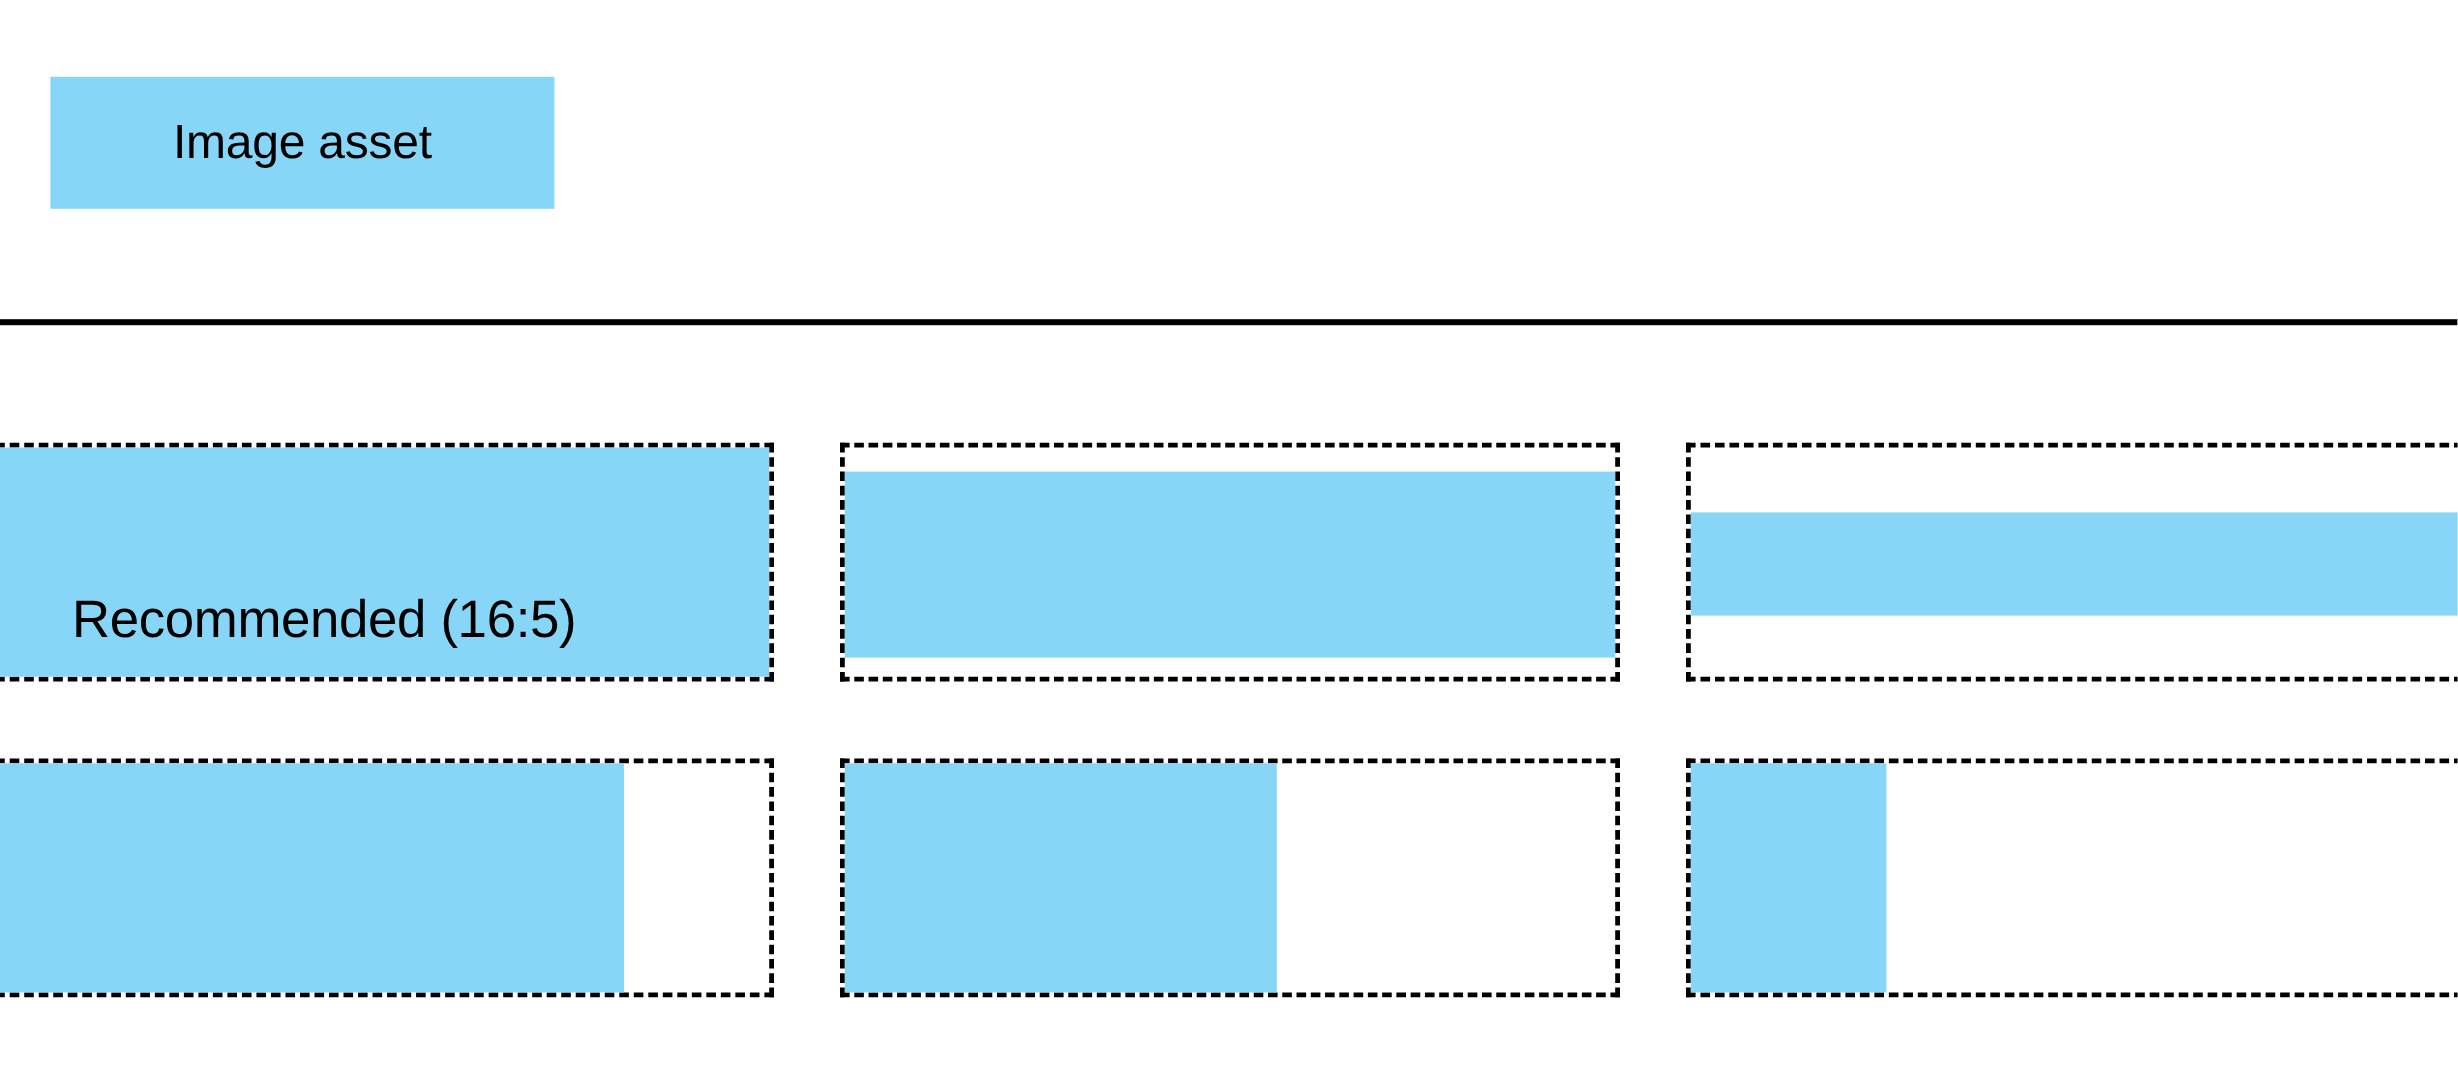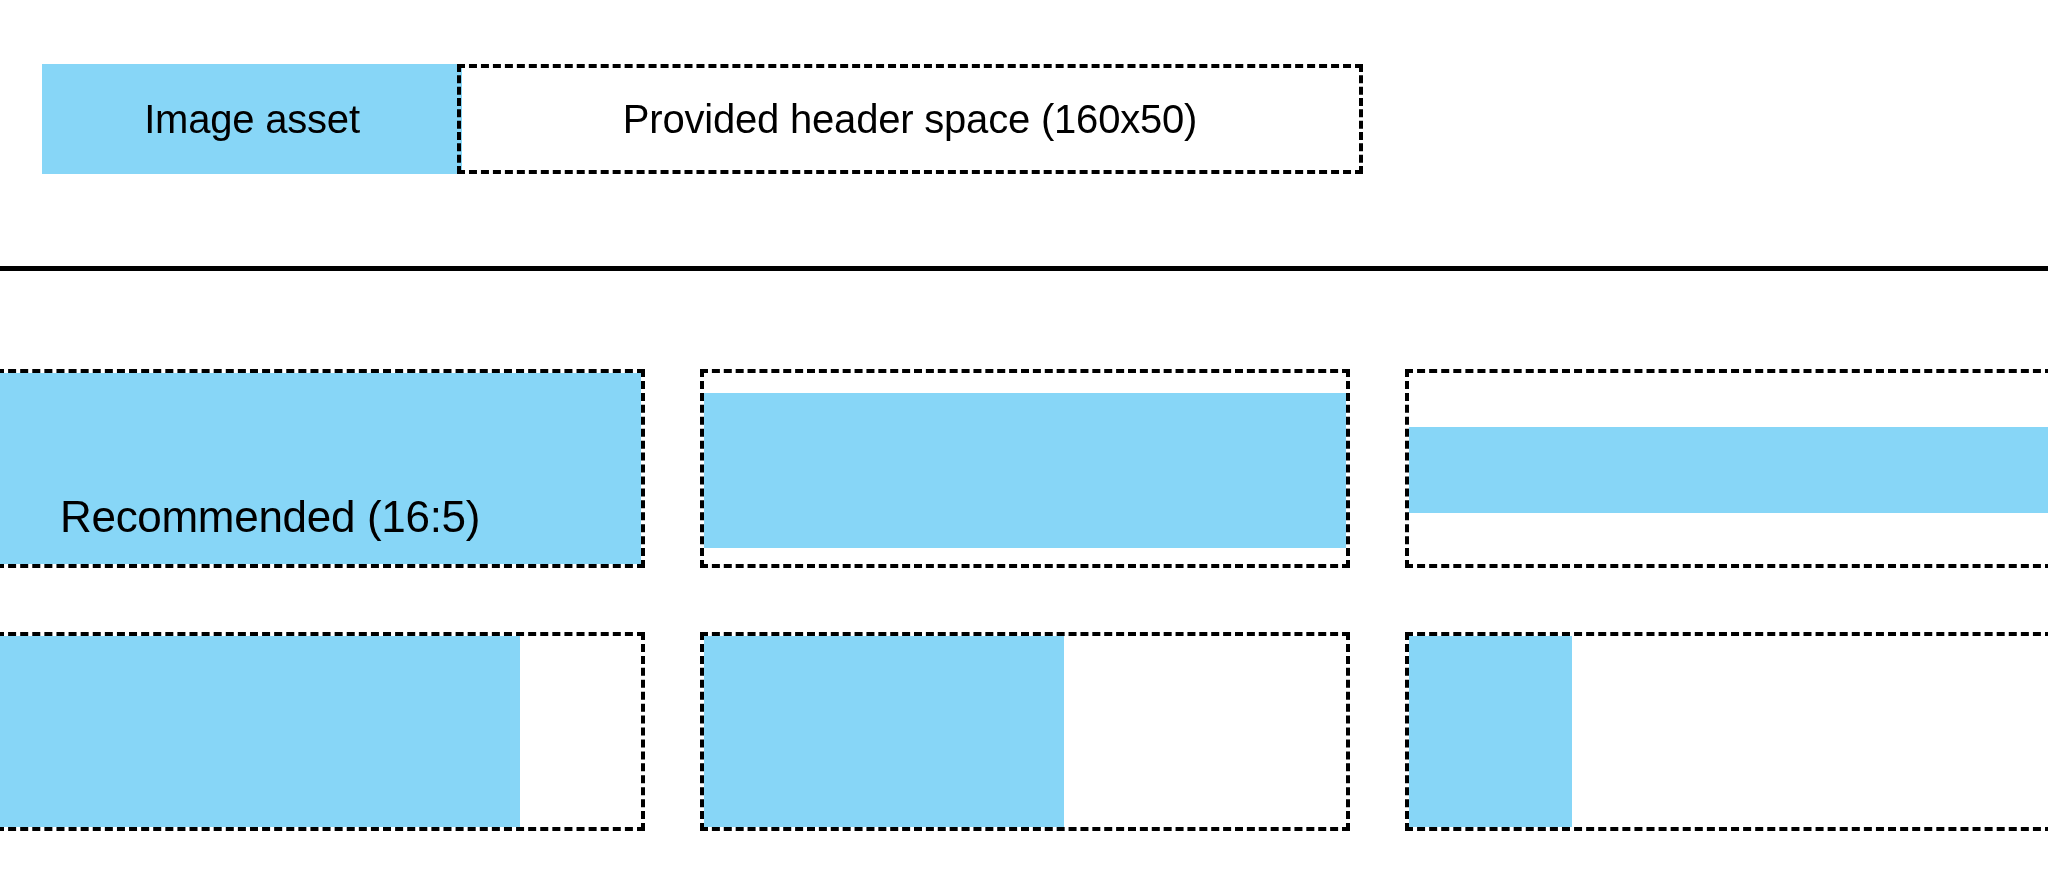--- a/index.html
+++ b/index.html
@@ -84,23 +84,20 @@
 </style>
 </head>
 <body>
 
 <div id="canvas">
 
   <div class="abs swatch-solid" style="left:0px; top:64px; width:420px; height:110px;margin-left:42px;">
     <span class="swatch-label">Image asset</span>
   </div>
 
-  <div class="abs dashbox" style="left:457px; top:64px; width:906px; height:110px;">
-    <span class="dashbox-label">Provided header space (160x50)</span>
-  </div>
 
   <div class="abs divider" style="left:0px; top:266px; width:2048px;"></div>
 
   <div class="abs cell" style="left:-4px; top:369px; width:649px; height:199px;">
     <div class="fill" style="left:0px; top:0px; right:0px; bottom:0px;"></div>
     <span class="cell-label" style="left:60px; top:50%; transform:translateY(-50%);">Recommended (16:5)</span>
   </div>
 
   <div class="abs cell" style="left:700px; top:369px; width:650px; height:199px;">
     <div class="fill" style="left:0px; top:20px; right:0px; height:155px;"></div>

